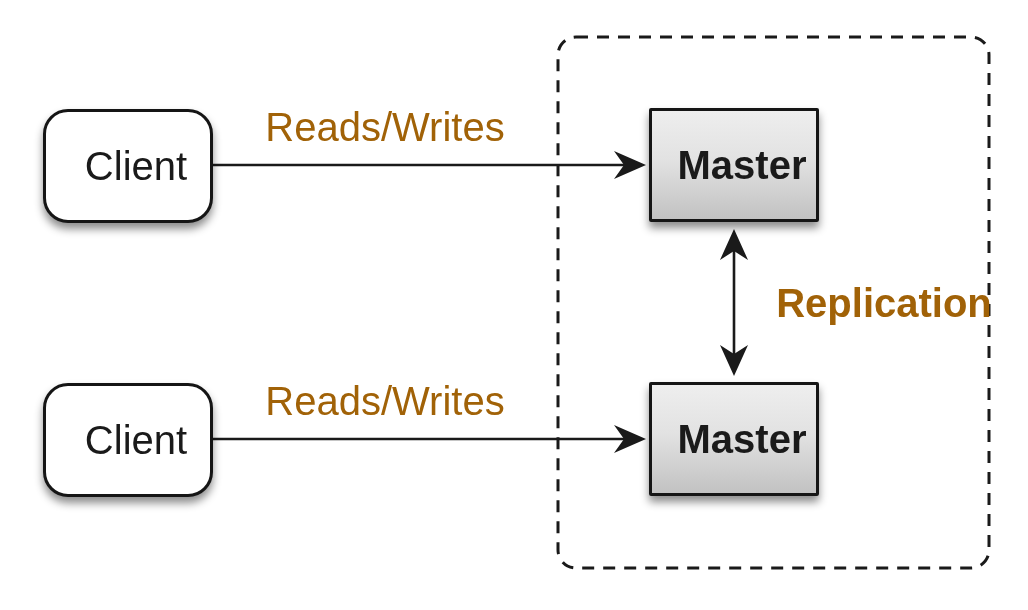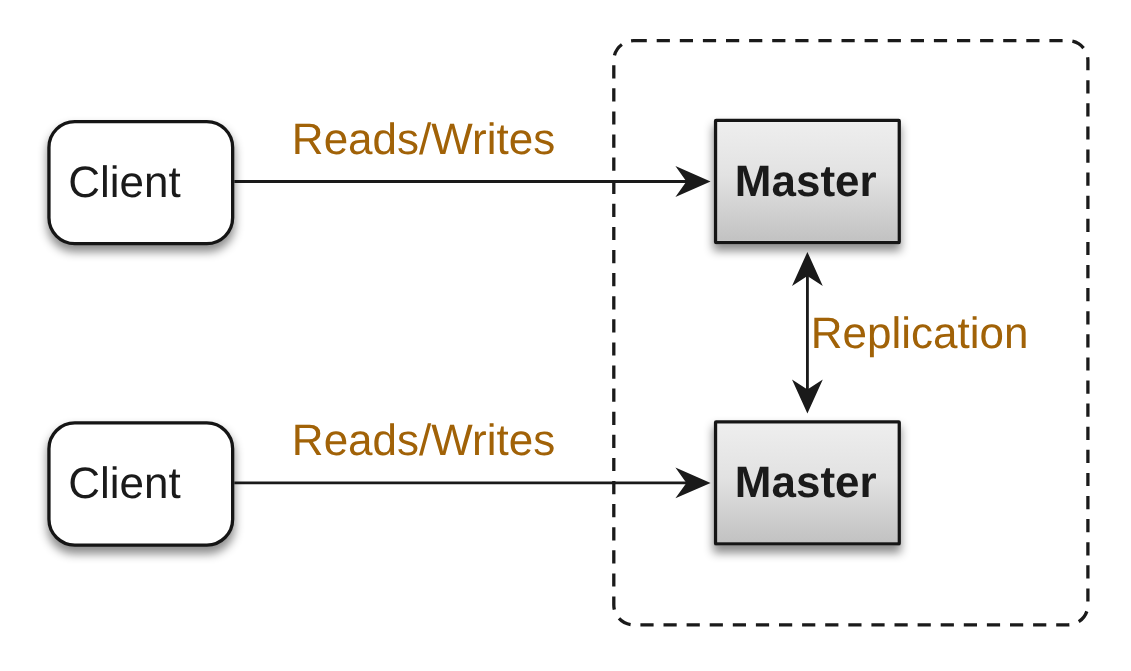--- a/index.html
+++ b/index.html
@@ -37,20 +37,21 @@
     stroke: none;
   }
   .node {
     position: absolute;
     width: 170px;
     height: 114px;
     box-sizing: border-box;
     border: 3px solid #151515;
     display: flex;
     align-items: center;
+    justify-content: center;
     box-shadow: 0 6px 9px rgba(0,0,0,0.45);
     padding-left: 16px;
   }
   .node--client {
     background: #ffffff;
     border-radius: 25px;
   }
   .node--master {
     background: linear-gradient(to bottom, #eeeeee 0%, #e2e2e2 45%, #c2c2c2 100%);
     border-radius: 2px;
@@ -110,15 +111,15 @@
   </div>
 
   <div class="node node--master" style="left:649px; top:382px;">
     <span class="node-label">Master</span>
   </div>
 
   <div class="edge-label" style="left:385px; top:127px;">Reads/Writes</div>
 
   <div class="edge-label" style="left:385px; top:401px;">Reads/Writes</div>
 
-  <div class="edge-label" style="left:836px; top:303px;">Replication</div>
+  <div class="edge-label" style="left:884px; top:303px;font-weight:bold;">Replication</div>
 
 </div>
 
 </body></html>

